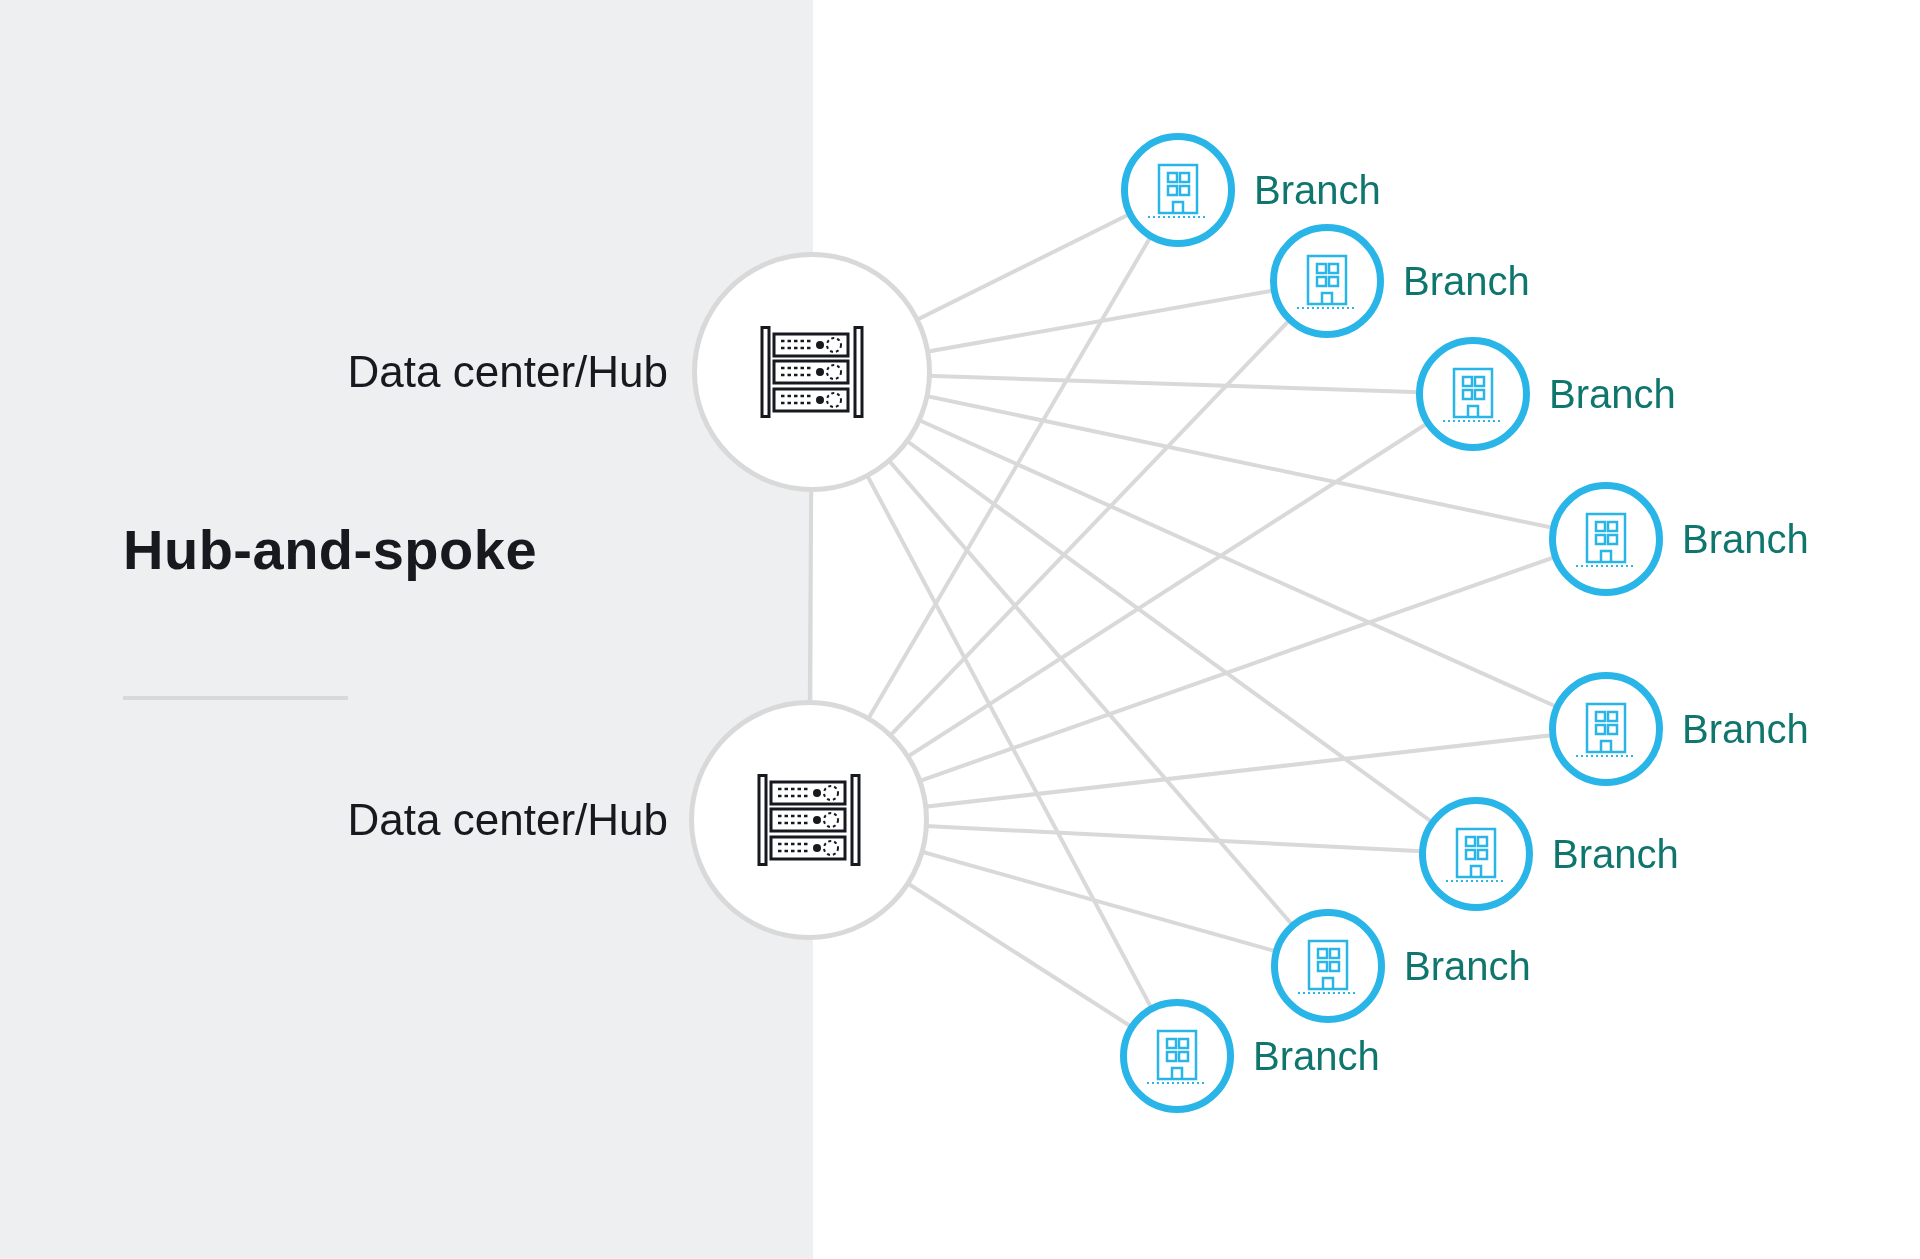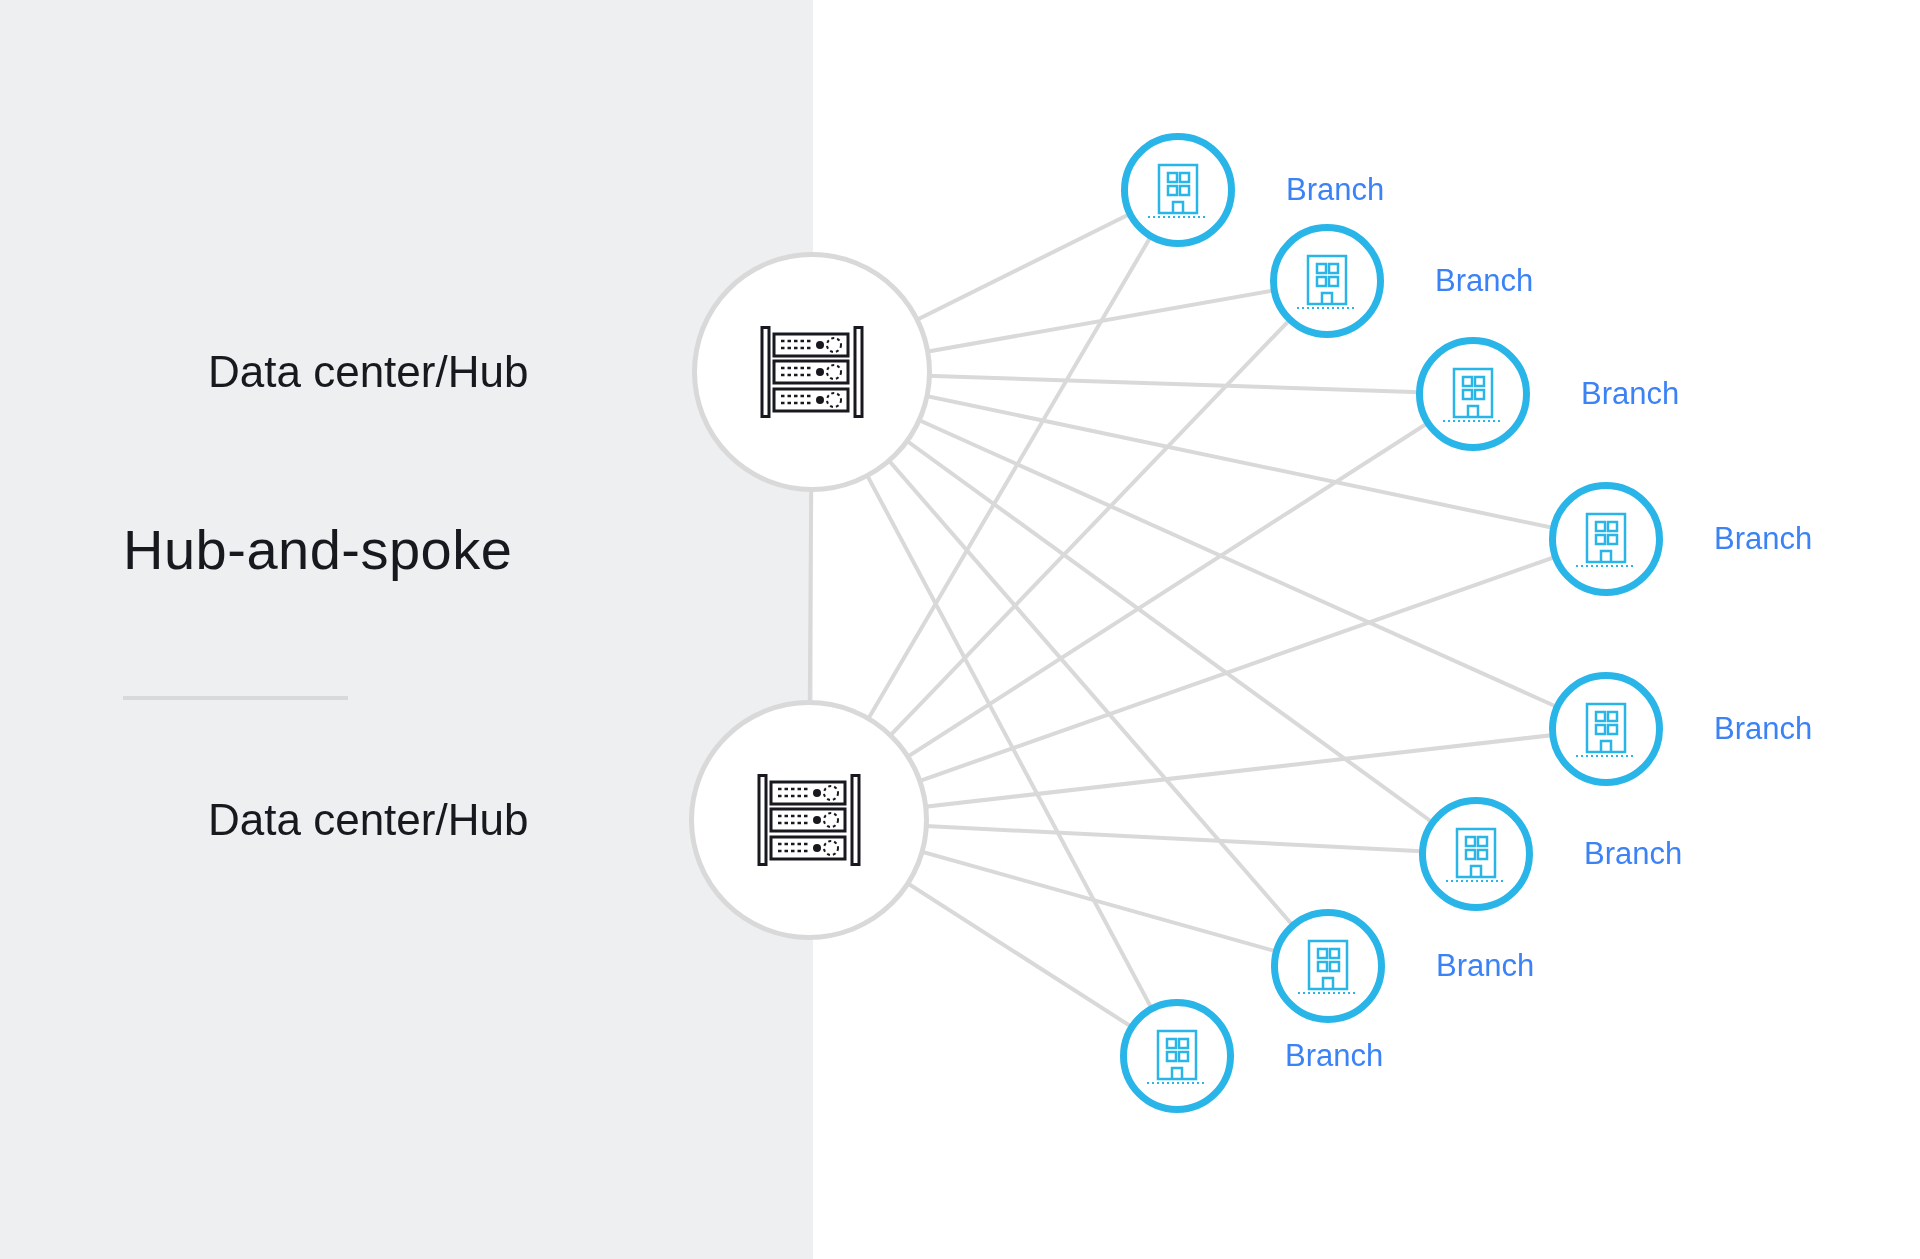--- a/index.html
+++ b/index.html
@@ -22,36 +22,36 @@
     position:absolute;z-index:2;background:#ffffff;border-radius:50%;
     display:flex;align-items:center;justify-content:center;
     box-sizing:border-box;
   }
   .hub-node{width:240px;height:240px;border:5px solid #d9d9d9;}
   .branch-node{width:114px;height:114px;border:7px solid #29b5e8;}
   .hub-node svg{width:104px;height:92px;}
   .branch-node svg{width:76px;height:78px;}
   .title-block{
     position:absolute;left:123px;top:512px;z-index:2;
-    font-size:56px;font-weight:400;letter-spacing:.5px;line-height:76px;
+    font-size:56px;font-weight:700;letter-spacing:.5px;line-height:76px;
     color:#17191e;
   }
   .title-divider{
     position:absolute;left:123px;top:696px;width:225px;height:4px;
     background:#d9d9d9;z-index:2;
   }
   .hub-label{
     position:absolute;left:208px;width:460px;height:60px;line-height:60px;
-    font-size:44px;color:#17191e;z-index:2;white-space:nowrap;
+    text-align:right;font-size:44px;color:#17191e;z-index:2;white-space:nowrap;
   }
   .hub-label.h1{top:342px;}
   .hub-label.h2{top:790px;}
   .branch-label{
-    position:absolute;height:50px;line-height:50px;font-size:31px;
-    color:#3b82f6;z-index:2;white-space:nowrap;margin-left:32px;
+    position:absolute;height:50px;line-height:50px;font-size:40px;
+    color:#0f766e;z-index:2;white-space:nowrap;
   }
   .defs-holder{position:absolute;width:0;height:0;overflow:hidden;}
 </style>
 </head>
 <body>
 
 <div class="stage">
 
   <svg class="defs-holder" aria-hidden="true">
     <defs>

